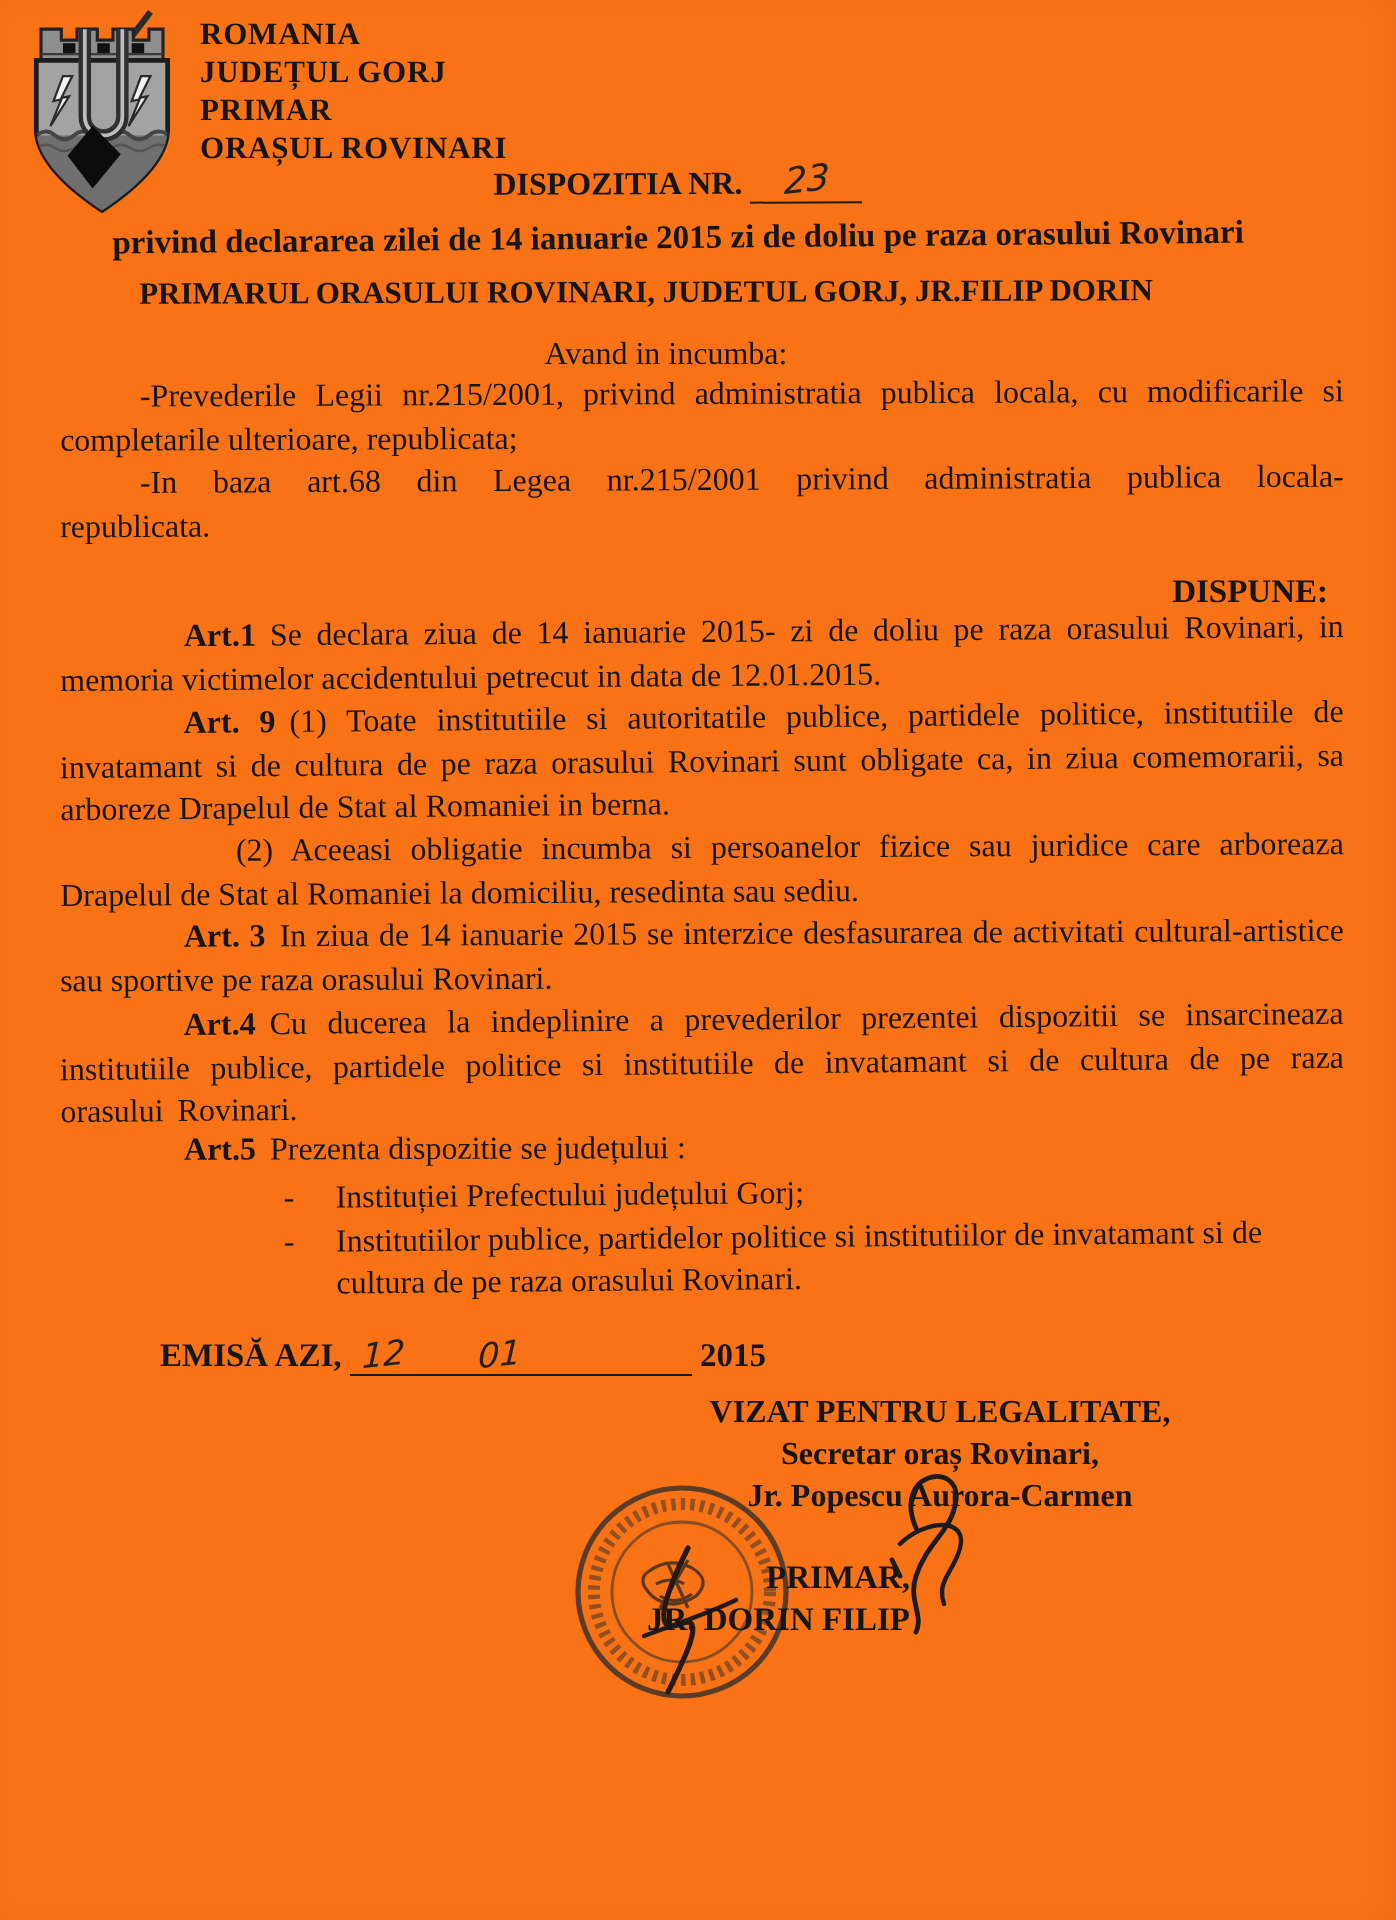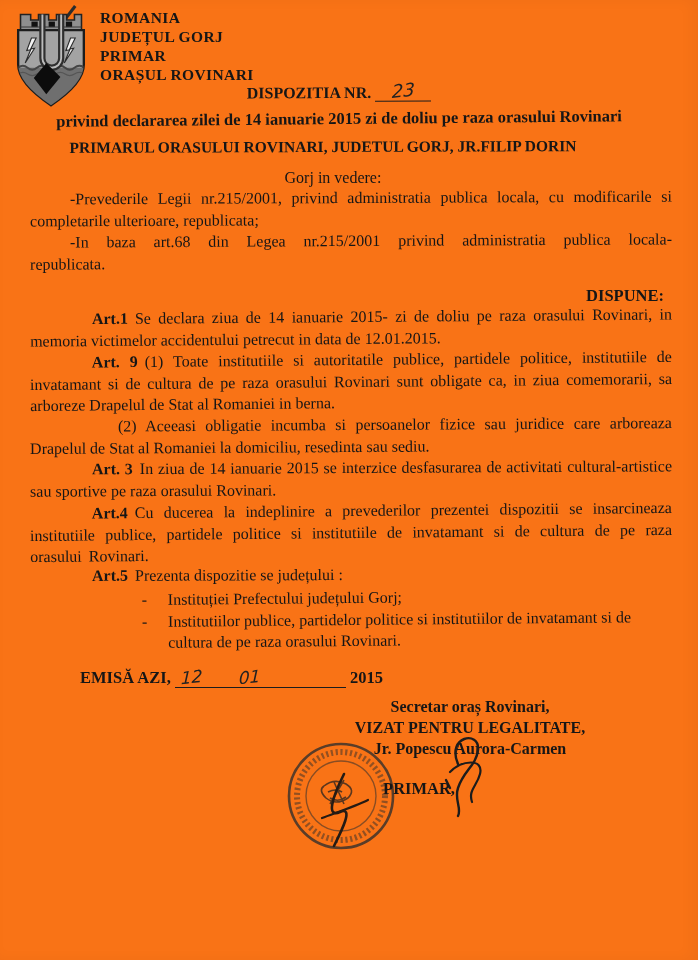--- a/index.html
+++ b/index.html
@@ -106,21 +106,21 @@
     <div class="title-block">
       <div class="disp-line">
         <b>DISPOZITIA NR.</b>
         <span class="blank"><span class="hand">23</span></span>
       </div>
       <div class="subject">privind declararea zilei de 14 ianuarie 2015 zi de doliu pe raza orasului Rovinari</div>
     </div>
 
     <div class="issuer">PRIMARUL ORASULUI ROVINARI, JUDETUL GORJ, JR.FILIP DORIN</div>
 
-    <div class="preamble">Gorj in vedere:</div>
+    <div class="preamble">Avand in incumba:</div>
 
     <p class="doc cons1">-Prevederile Legii nr.215/2001, privind administratia publica locala, cu modificarile si completarile ulterioare, republicata;</p>
     <p class="doc cons2">-In baza art.68 din Legea nr.215/2001 privind administratia publica locala- republicata.</p>
 
     <div class="dispune">DISPUNE:</div>
 
     <p class="doc art a1">
       <b>Art.1</b><span>Se declara ziua de 14 ianuarie 2015- zi de doliu pe raza orasului Rovinari, in memoria victimelor accidentului petrecut in data de 12.01.2015.</span>
     </p>
 
@@ -147,22 +147,22 @@
 
     <div class="emis">
       <span>EMISĂ AZI,</span>
       <span class="blank wide"><span class="hand">12</span><span class="hand m2">01</span></span>
       <b>2015</b>
     </div>
 
     <div class="sig-area">
 
       <div class="legal-block">
+        <div>VIZAT PENTRU LEGALITATE,</div>
         <div>Secretar oraș Rovinari,</div>
-        <div>VIZAT PENTRU LEGALITATE,</div>
         <div>Jr. Popescu Aurora-Carmen</div>
       </div>
 
       <svg class="sig-wrap" width="78" height="92" viewBox="0 0 78 92" aria-hidden="true">
         <path d="M30 36 C18 8 52 2 50 22 C48 38 36 42 30 60 C26 72 34 80 30 88" fill="none" stroke="#1c1c1c" stroke-width="2.4" stroke-linecap="round"></path>
         <path d="M22 44 C34 32 56 30 52 46 C49 58 40 62 44 74" fill="none" stroke="#1c1c1c" stroke-width="2.2" stroke-linecap="round"></path>
         <path d="M18 52 l4 8" fill="none" stroke="#1c1c1c" stroke-width="2.4" stroke-linecap="round"></path>
       </svg>
 
       <svg class="stamp-wrap" width="118" height="118" viewBox="0 0 118 118" aria-hidden="true">
@@ -173,18 +173,19 @@
           <path d="M42 52 q10 -8 22 -2 q10 6 2 14 q-12 8 -22 0 q-8 -8 -2 -12"></path>
           <path d="M46 58 q8 -4 14 0 M48 64 q8 5 16 -1 M52 48 l10 22 M62 46 l-14 24"></path>
         </g>
 
         <path d="M62 40 C50 64 44 84 58 78 C72 72 60 96 52 112" fill="none" stroke="#141414" stroke-width="2.6" stroke-linecap="round"></path>
         <path d="M40 84 C56 78 74 72 86 66" fill="none" stroke="#141414" stroke-width="2.2" stroke-linecap="round"></path>
       </svg>
 
       <div class="primar-block">
         <div>PRIMAR,</div>
+        <div>JR. DORIN FILIP</div>
       </div>
 
     </div>
 
   </div>
 </div>
 
 </body></html>

